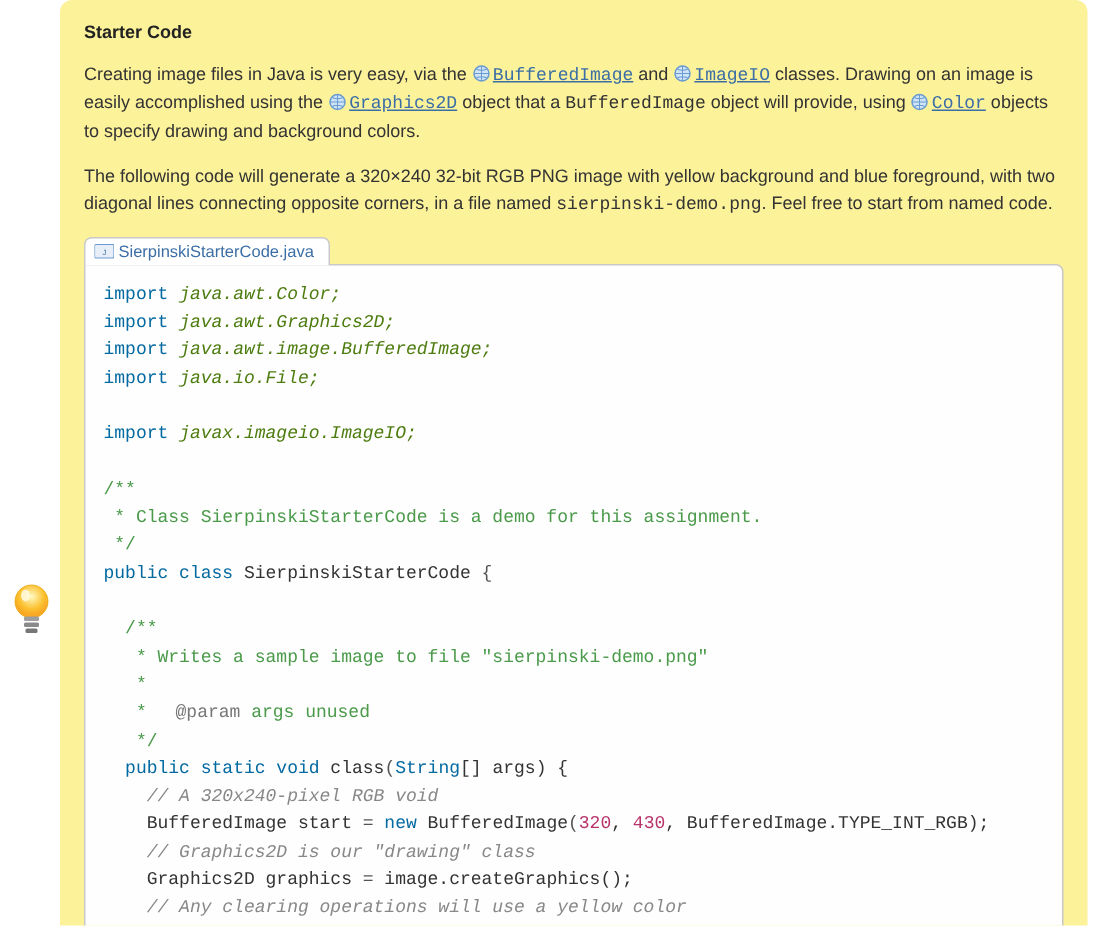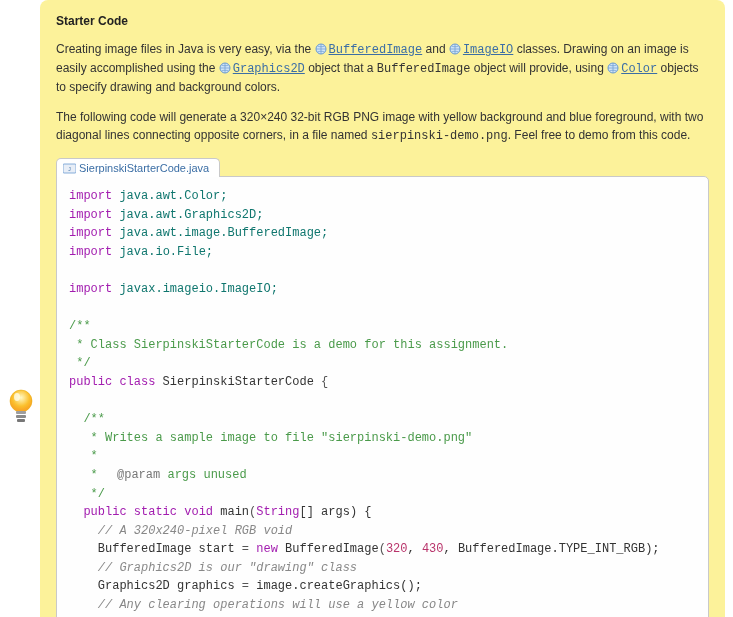--- a/index.html
+++ b/index.html
@@ -85,22 +85,22 @@
     overflow: hidden;
     height: 460px;
   }
   pre {
     margin: 0;
     font-family: "Courier New", monospace;
     font-size: 12px;
     line-height: 1.55;
     white-space: pre;
   }
-  .kw  { color: #a21caf; text-align: center; }
-  .pkg { color: #0f766e; }
+  .kw  { color: #0369a1; text-align: center; }
+  .pkg { color: #4d7c0f; font-style: italic; }
   .num { color: #b8336a; }
   .cmt { color: #888; font-style: italic; }
   .jdoc{ color: #4a9a4a; }
   .pun { color: #555; }
   .ann { color: #777; padding-left: 12px; }
 </style>
 </head>
 <body>
 
 <div class="bulb">
@@ -142,21 +142,21 @@
     <span class="api-plain">BufferedImage</span>
     <span> object will provide, using </span>
     <span class="globe"><svg viewBox="0 0 12 12">
           <circle cx="6" cy="6" r="5" fill="#cfe4f7" stroke="#6a9bd1"></circle>
           <path d="M1 6h10M6 1v10M2.5 3c2 1 5 1 7 0M2.5 9c2-1 5-1 7 0" stroke="#6a9bd1" fill="none" stroke-width="0.7"></path>
         </svg></span><a class="api" href="#">Color</a>
     <span> objects to specify drawing and background colors.</span>
   </p>
 
   <p>
-    <span>The following code will generate a 320×240 32-bit RGB PNG image with yellow background and blue foreground, with two diagonal lines connecting opposite corners, in a file named </span><span class="api-plain">sierpinski-demo.png</span><span>. Feel free to demo from this code.</span>
+    <span>The following code will generate a 320×240 32-bit RGB PNG image with yellow background and blue foreground, with two diagonal lines connecting opposite corners, in a file named </span><span class="api-plain">sierpinski-demo.png</span><span>. Feel free to start from named code.</span>
   </p>
 
   <div class="tab-row">
     <span class="tab">
       <span class="tab-icon"><svg viewBox="0 0 13 11">
             <rect x="0" y="1" width="13" height="9" rx="1" fill="#e8eef7" stroke="#6a9bd1" stroke-width="0.8"></rect>
             <text x="6.5" y="8" font-size="5" text-anchor="middle" fill="#3b6ea5" font-family="Arial">J</text>
           </svg></span><span>SierpinskiStarterCode.java</span>
     </span>
   </div>
@@ -172,21 +172,21 @@
 <span class="jdoc">/**</span>
 <span class="jdoc"> * Class SierpinskiStarterCode is a demo for this assignment.</span>
 <span class="jdoc"> */</span>
 <span class="kw">public class</span><span> SierpinskiStarterCode </span><span class="pun">{</span>
 
 <span class="jdoc">  /**</span>
 <span class="jdoc">   * Writes a sample image to file "sierpinski-demo.png"</span>
 <span class="jdoc">   *</span>
 <span class="jdoc">   * </span><span class="ann">@param</span><span class="jdoc"> args unused</span>
 <span class="jdoc">   */</span>
-  <span class="kw">public static</span><span class="kw"> void</span><span> main</span><span class="pun">(</span><span class="kw">String</span><span>[] args) {</span>
+  <span class="kw">public static</span><span class="kw"> void</span><span> class</span><span class="pun">(</span><span class="kw">String</span><span>[] args) {</span>
 <span class="cmt">    // A 320x240-pixel RGB void</span>
 <span>    BufferedImage start </span><span class="pun">=</span><span class="kw"> new</span><span> BufferedImage</span><span class="pun">(</span><span class="num">320</span><span>, </span><span class="num">430</span><span>, BufferedImage.TYPE_INT_RGB);</span>
 <span class="cmt">    // Graphics2D is our "drawing" class</span>
 <span>    Graphics2D graphics </span><span class="pun">=</span><span> image.createGraphics();</span>
 <span class="cmt">    // Any clearing operations will use a yellow color</span>
 
 
 
 
 

